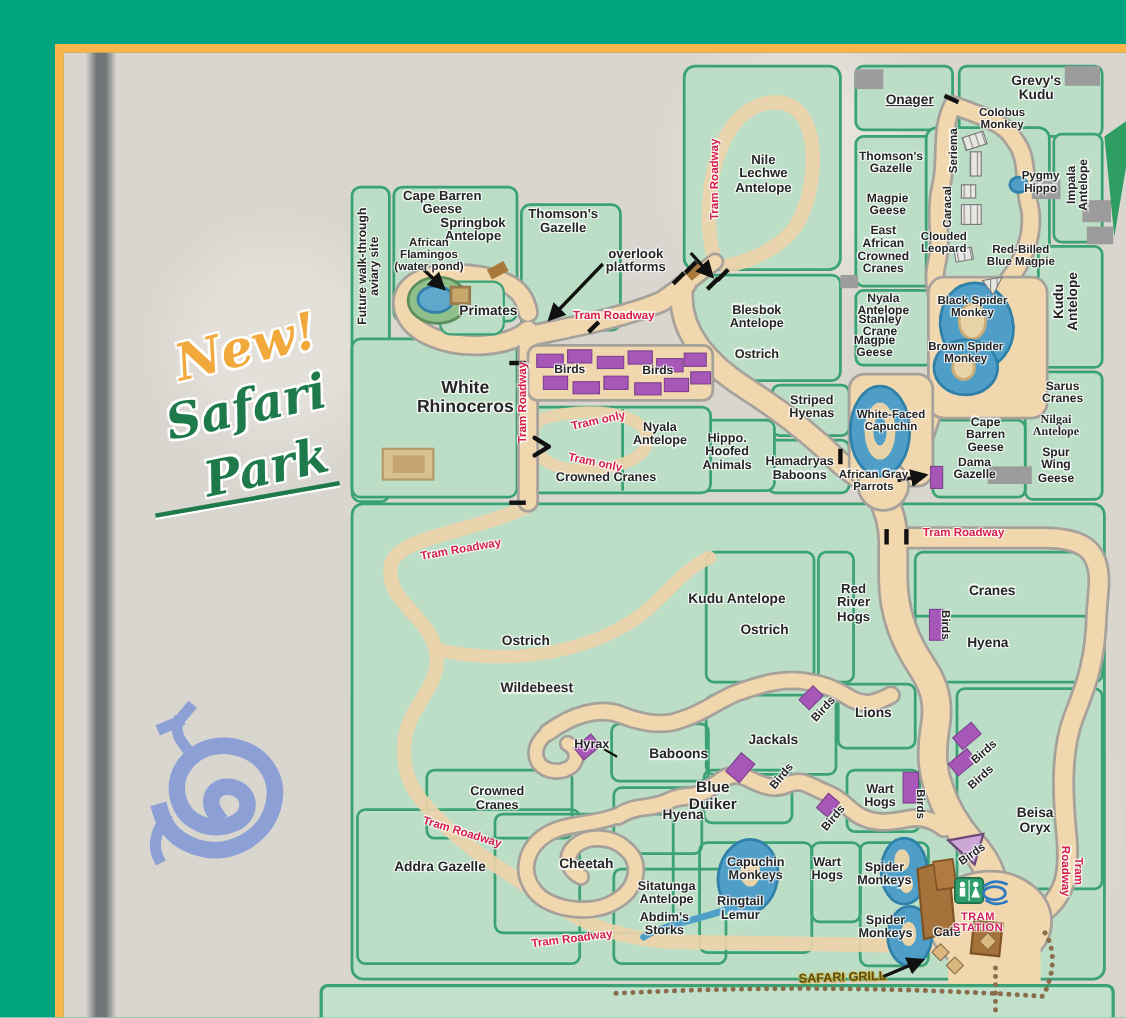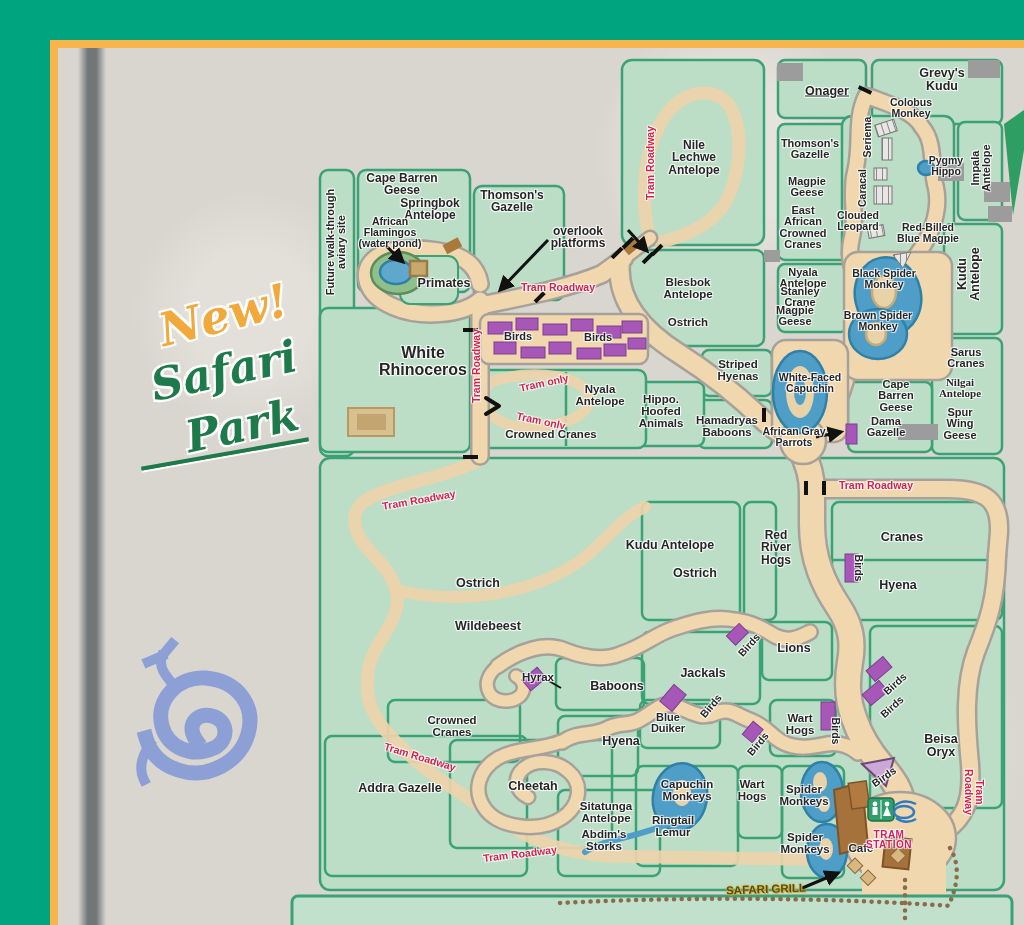--- a/index.html
+++ b/index.html
@@ -395,21 +395,21 @@
       <div class="lbl " style="left: 859px; top: 568px; font-size: 10.5px; transform: translate(-50%, -50%) rotate(90deg);">Birds</div>
       <div class="lbl " style="left: 898px; top: 585px; font-size: 12.5px; transform: translate(-50%, -50%) rotate(0deg);">Hyena</div>
       <div class="lbl " style="left: 478px; top: 583px; font-size: 12.5px; transform: translate(-50%, -50%) rotate(0deg);">Ostrich</div>
       <div class="lbl " style="left: 488px; top: 626px; font-size: 12.5px; transform: translate(-50%, -50%) rotate(0deg);">Wildebeest</div>
       <div class="lbl red" style="left: 419px; top: 500px; font-size: 10.5px; transform: translate(-50%, -50%) rotate(-10deg);">Tram Roadway</div>
       <div class="lbl " style="left: 538px; top: 678px; font-size: 11.5px; transform: translate(-50%, -50%) rotate(0deg);">Hyrax</div>
       <div class="lbl " style="left: 617px; top: 686px; font-size: 12.5px; transform: translate(-50%, -50%) rotate(0deg);">Baboons</div>
       <div class="lbl " style="left: 703px; top: 673px; font-size: 12.5px; transform: translate(-50%, -50%) rotate(0deg);">Jackals</div>
       <div class="lbl " style="left: 794px; top: 648px; font-size: 12.5px; transform: translate(-50%, -50%) rotate(0deg); text-align: right;">Lions</div>
       <div class="lbl " style="left: 749px; top: 645px; font-size: 10.5px; transform: translate(-50%, -50%) rotate(-48deg);">Birds</div>
-      <div class="lbl " style="left: 668px; top: 723px; font-size: 11px; transform: translate(-50%, -50%) rotate(0deg);">Blue
+      <div class="lbl " style="left: 648px; top: 723px; font-size: 14px; transform: translate(-50%, -50%) rotate(0deg);">Blue
 Duiker</div>
       <div class="lbl " style="left: 711px; top: 706px; font-size: 10.5px; transform: translate(-50%, -50%) rotate(-50deg);">Birds</div>
       <div class="lbl " style="left: 621px; top: 741px; font-size: 12.5px; transform: translate(-50%, -50%) rotate(0deg);">Hyena</div>
       <div class="lbl " style="left: 758px; top: 744px; font-size: 10.5px; transform: translate(-50%, -50%) rotate(-50deg);">Birds</div>
       <div class="lbl " style="left: 800px; top: 725px; font-size: 11.5px; transform: translate(-50%, -50%) rotate(0deg);">Wart
 Hogs</div>
       <div class="lbl " style="left: 836px; top: 731px; font-size: 10.5px; transform: translate(-50%, -50%) rotate(90deg);">Birds</div>
       <div class="lbl " style="left: 895px; top: 684px; font-size: 10.5px; transform: translate(-50%, -50%) rotate(-42deg);">Birds</div>
       <div class="lbl " style="left: 892px; top: 707px; font-size: 10.5px; transform: translate(-50%, -50%) rotate(-42deg);">Birds</div>
       <div class="lbl " style="left: 941px; top: 746px; font-size: 12.5px; transform: translate(-50%, -50%) rotate(0deg);">Beisa

